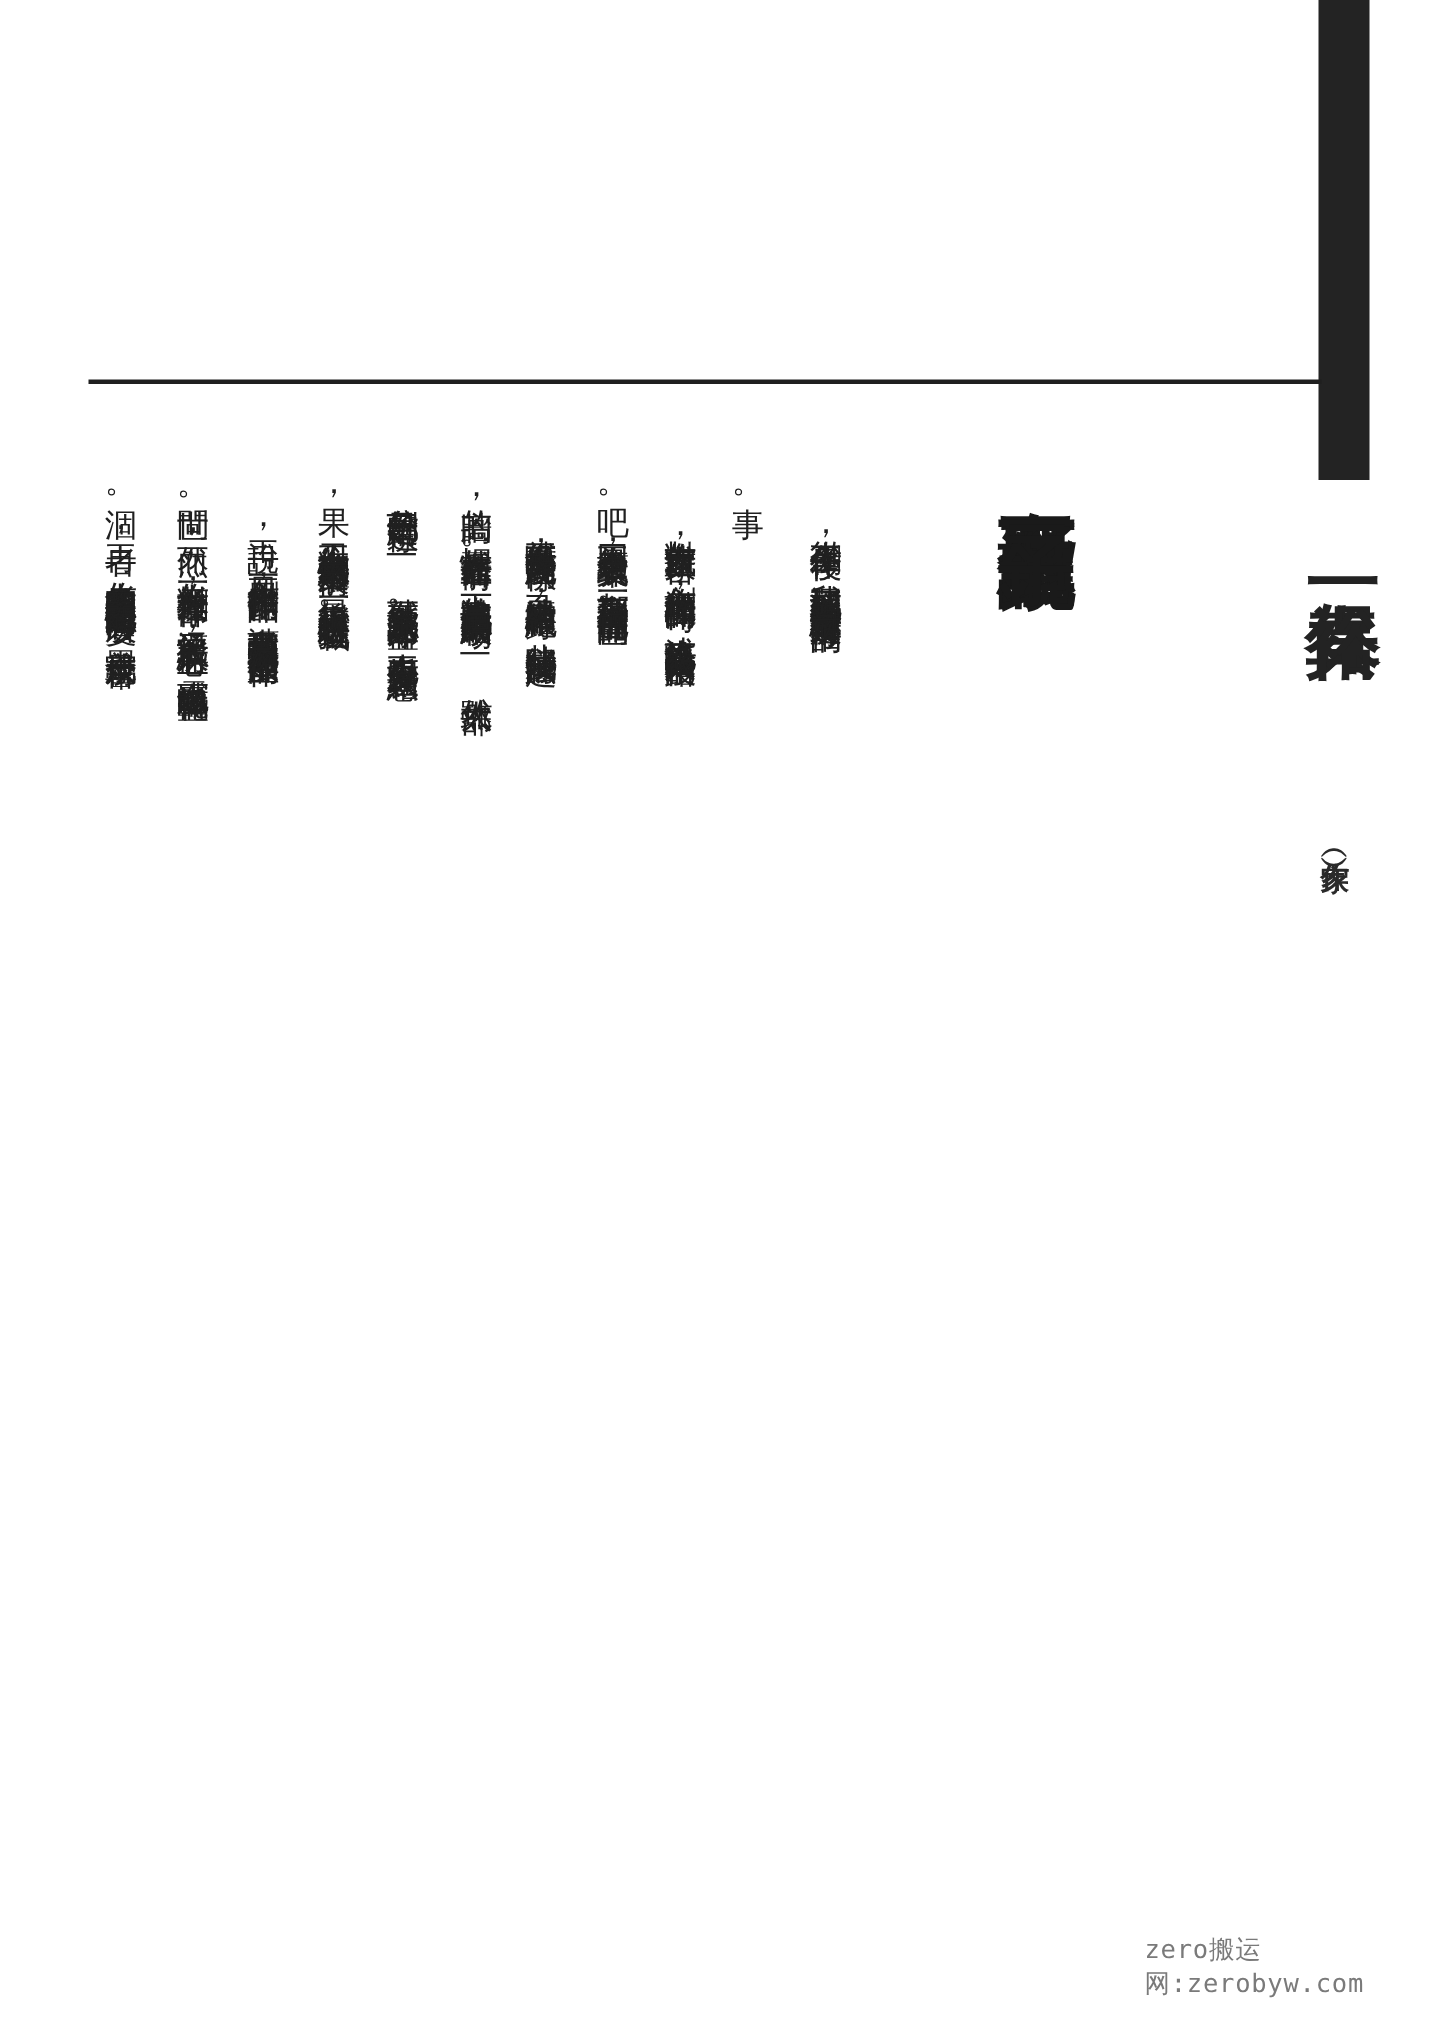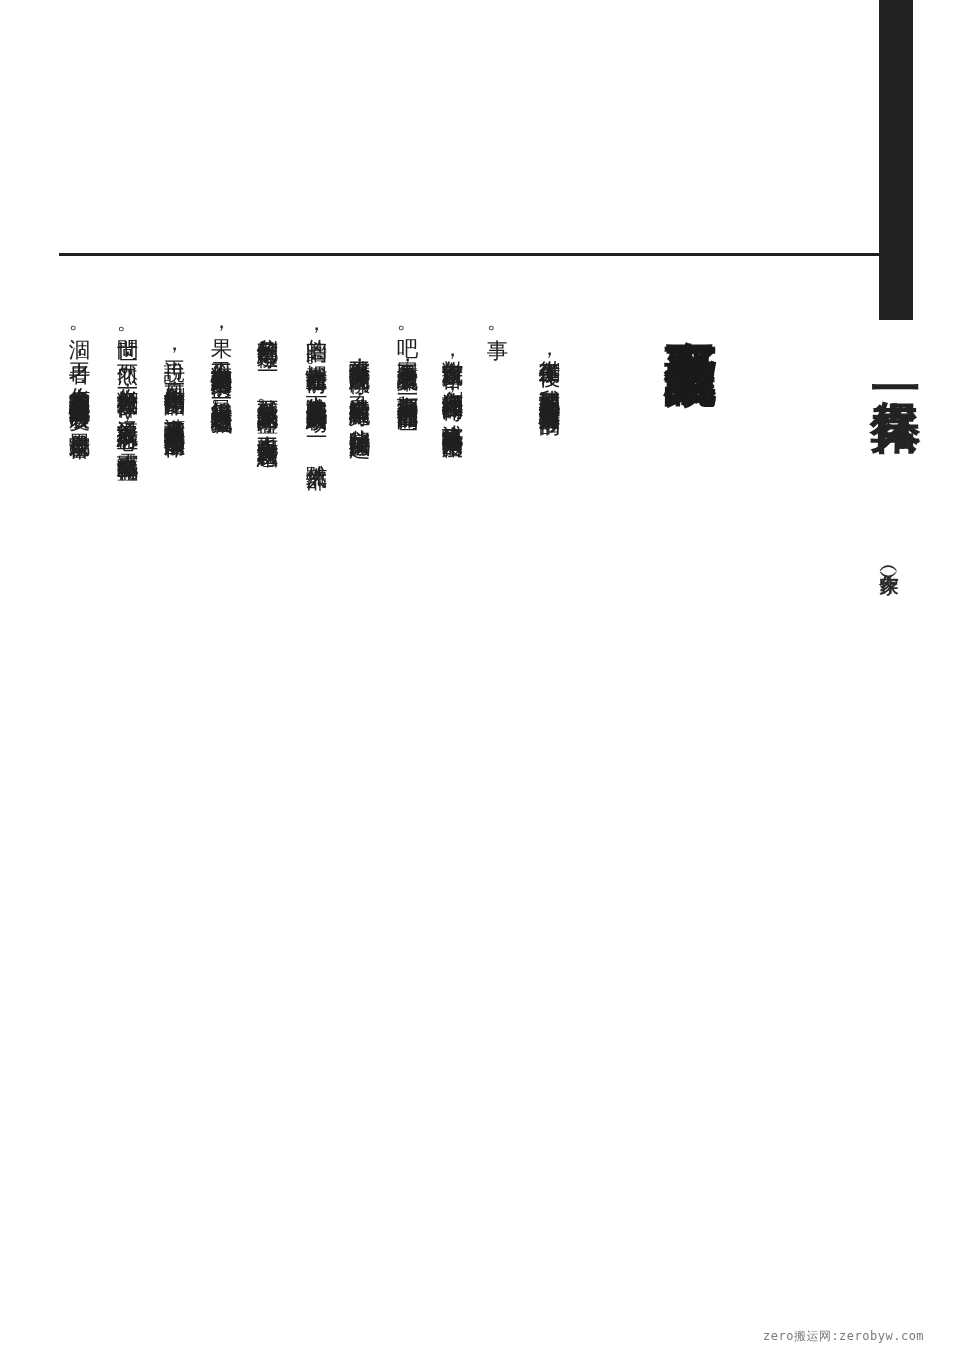--- a/index.html
+++ b/index.html
@@ -32,21 +32,21 @@
   .title {
     left: 661px; top: 300px; font-size: 52px; line-height: 60px;
     font-family: "DejaVu Serif", "Liberation Serif", serif; font-weight: bold;
     letter-spacing: 2px; color: #1a1a1a;
   }
   .body-col {
     font-size: 21.5px; line-height: 30px; letter-spacing: 1px; color: #202020;
     font-family: "DejaVu Sans", sans-serif;
   }
   .watermark {
-    position: absolute; left: 763px; top: 1328px; font-size: 12px;
+    position: absolute; left: 763px; top: 1288px; font-size: 17px;
     font-family: "DejaVu Sans Mono", monospace; color: #7a7a7a; letter-spacing: 0.5px;
   }
 </style>
 </head>
 <body>
 
 <div class="page">
   <div class="black-bar"></div>
   <div class="rule"></div>
 

